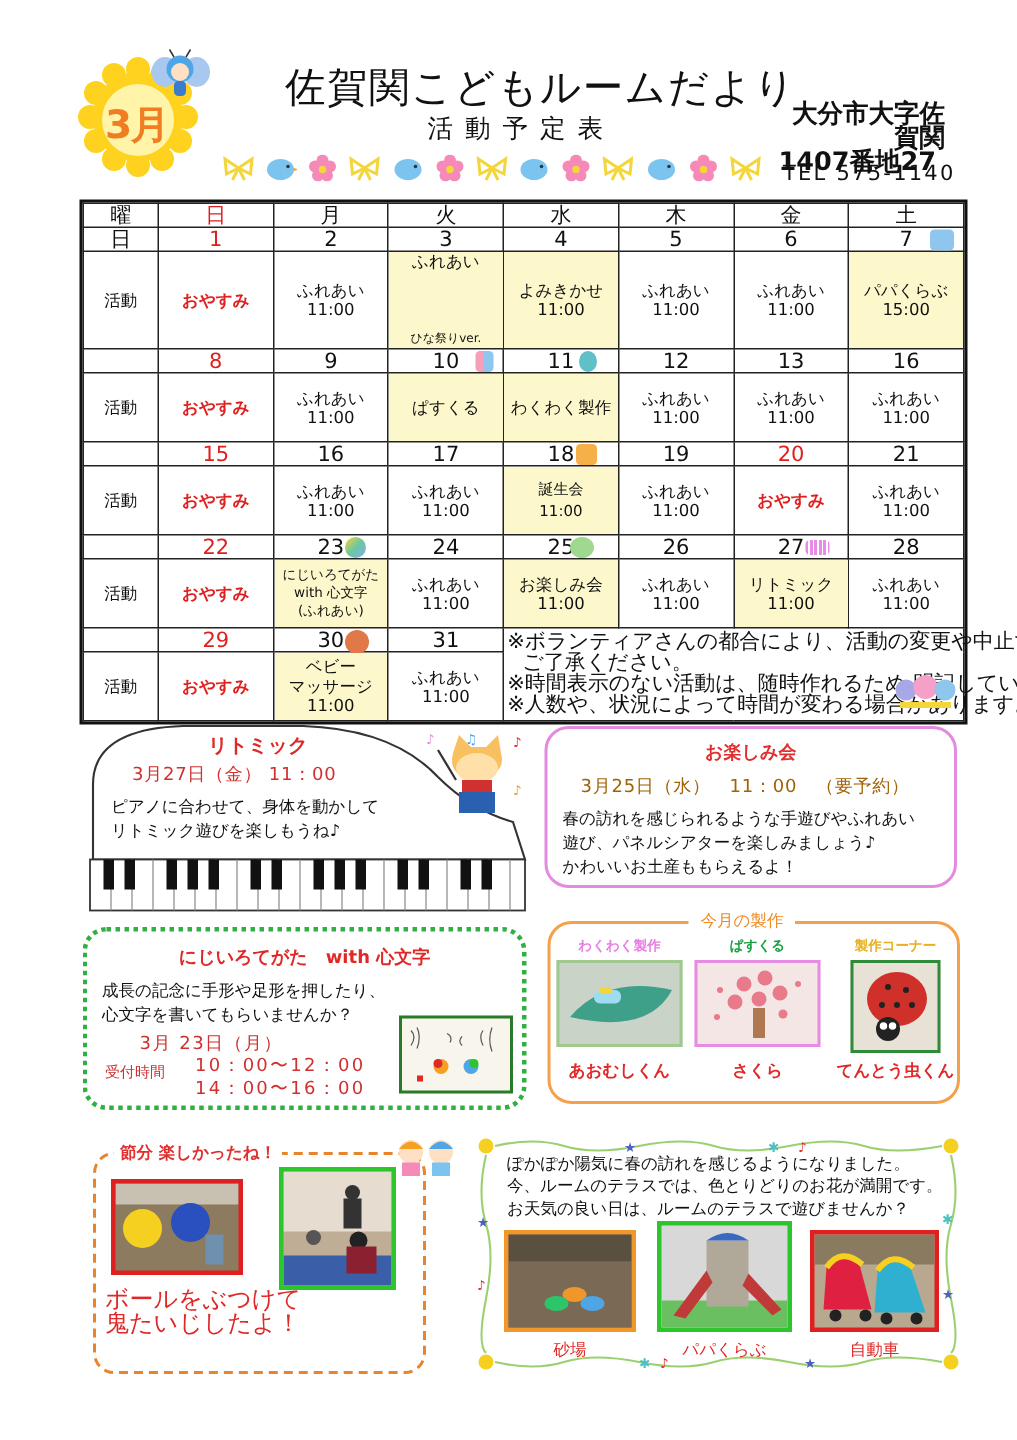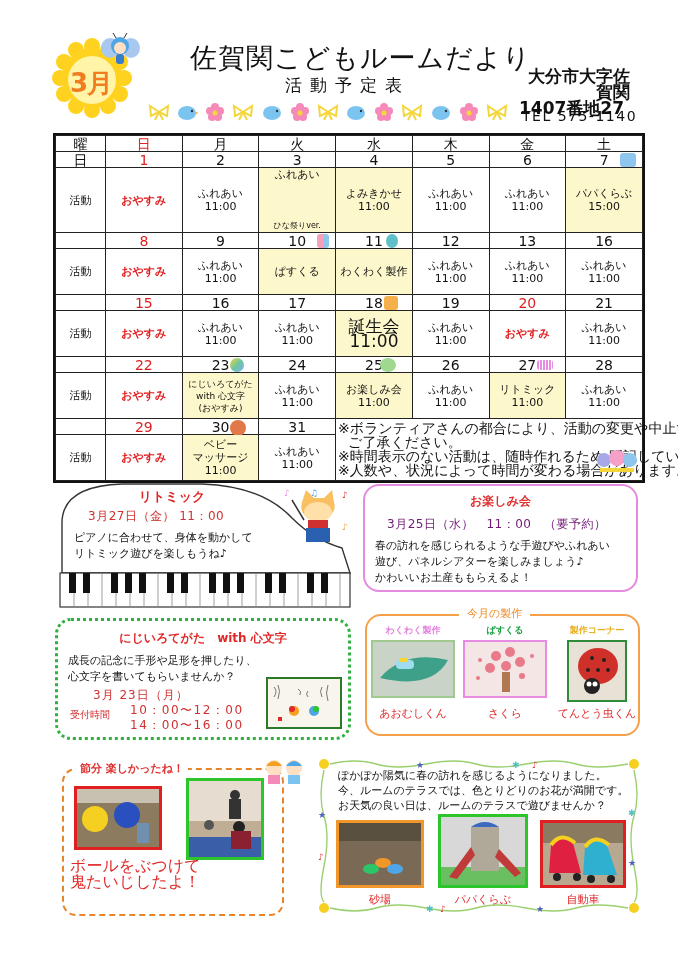--- a/index.html
+++ b/index.html
@@ -40,39 +40,39 @@
   .piano { position: absolute; left: 52px; top: 478px; width: 300px; height: 130px; }
   .piano svg { position: absolute; left: 0; top: 0; }
   .piano .ttl { position: absolute; left: 70px; top: 10px; font-size: 13px; font-weight: bold; color: #e02828; width: 100px; text-align: center; }
   .piano .date { position: absolute; left: 36px; top: 30px; font-size: 12px; color: #d03030; white-space: nowrap; letter-spacing: 0.5px; }
   .piano .body { position: absolute; left: 22px; top: 52px; font-size: 11px; line-height: 16px; white-space: nowrap; }
   .cat { position: absolute; left: 280px; top: 486px; width: 70px; height: 62px; }
 
   
   .otano { position: absolute; left: 363px; top: 484px; width: 275px; height: 108px; border: 2.5px solid #e48ae0; border-radius: 16px; }
   .otano .ttl { position: absolute; left: 0; width: 100%; top: 7px; text-align: center; font-size: 12px; font-weight: bold; color: #e03030; }
-  .otano .date { position: absolute; left: 22px; top: 30px; font-size: 12px; color: #701a75; white-space: nowrap; letter-spacing: 0.5px; }
+  .otano .date { position: absolute; left: 22px; top: 30px; font-size: 12px; color: #a16207; white-space: nowrap; letter-spacing: 0.5px; }
   .otano .body { position: absolute; left: 10px; top: 52px; font-size: 11px; line-height: 16px; white-space: nowrap; }
 
   
   .niji { position: absolute; left: 55px; top: 618px; width: 296px; height: 122px; border: 3px dotted #2fb040; border-radius: 16px; }
   .niji .ttl { position: absolute; left: 0; width: 100%; top: 9px; text-align: center; font-size: 12px; font-weight: bold; color: #e02828; }
   .niji .body { position: absolute; left: 10px; top: 32px; font-size: 11px; line-height: 16px; white-space: nowrap; }
   .niji .date { position: absolute; left: 35px; top: 66px; font-size: 12px; color: #d03030; letter-spacing: 1px; white-space: nowrap; }
   .niji .recept-label { position: absolute; left: 12px; top: 87px; font-size: 10px; color: #d03030; }
   .niji .times { position: absolute; left: 72px; top: 82px; font-size: 12px; color: #d03030; line-height: 15px; letter-spacing: 1.5px; white-space: nowrap; }
   .niji .pic { position: absolute; left: 208px; top: 56px; width: 76px; height: 52px; border: 2.5px solid #2a7a2a; background: #f7f5ec; }
 
   
   .craft { position: absolute; left: 365px; top: 614px; width: 275px; height: 122px; border: 2.5px solid #f5a04a; border-radius: 16px; }
   .craft .hd { position: absolute; left: 92px; top: -10px; background: #fff; padding: 0 8px; font-size: 11px; font-weight: normal; color: #f08a22; white-space: nowrap; }
   .craft .item { position: absolute; top: 8px; width: 84px; text-align: center; }
   .craft .cat-lbl { font-size: 9px; font-weight: bold; white-space: nowrap; }
   .craft .photo { margin: 3px auto 0; height: 58px; border: 2.5px solid #ccc; }
-  .craft .name { font-size: 11px; color: #e02828; margin-top: 8px; white-space: nowrap; }
+  .craft .name { font-size: 11px; color: #e02828; margin-top: 8px; white-space: nowrap; font-weight: bold; }
 
   
   .setsu { position: absolute; left: 62px; top: 768px; width: 222px; height: 148px; border: 2px dashed #e8842a; border-radius: 14px; }
   .setsu .ttl { position: absolute; left: 12px; top: -9px; background: #fff; padding: 0 4px; font-size: 11px; font-weight: bold; color: #e03030; white-space: nowrap; }
   .setsu .ph1 { position: absolute; left: 10px; top: 16px; width: 88px; height: 64px; border: 3px solid #e02020; background: #8c7b5f; }
   .setsu .ph2 { position: absolute; left: 122px; top: 8px; width: 78px; height: 82px; border: 3px solid #2cc52c; background: #bfae95; }
   .setsu .cap1 { position: absolute; left: 6px; top: 88px; font-size: 16px; color: #e02828; line-height: 16px; white-space: nowrap; }
   .setsu .cap2 { position: absolute; left: 108px; top: 96px; font-size: 11px; color: #22a04a; line-height: 16px; white-space: nowrap; text-align: center; }
   .kids { position: absolute; left: 262px; top: 758px; width: 44px; height: 28px; }
 
@@ -316,21 +316,21 @@
       <td class="label-col">活動</td>
       <td class="oyasumi">おやすみ</td>
       <td>
             <div>ふれあい</div>
             <div>11:00</div>
           </td>
       <td>
             <div>ふれあい</div>
             <div>11:00</div>
           </td>
-      <td class="yellow" style="font-size:17px;line-height:15px">
+      <td class="yellow" style="font-size:10px;line-height:15px">
             <div>誕生会</div>
             <div>11:00</div>
           </td>
       <td>
             <div>ふれあい</div>
             <div>11:00</div>
           </td>
       <td class="oyasumi" style="font-size:11px">おやすみ</td>
       <td>
             <div>ふれあい</div>
@@ -347,21 +347,21 @@
       <td>26</td>
       <td><span>27</span><span class="stamp" style="background:repeating-linear-gradient(90deg,#e88be4 0 2px,#fff 2px 3px);right:12px;width:16px;height:10px;top:3px"></span></td>
       <td>28</td>
     </tr>
     <tr class="actrow">
       <td class="label-col">活動</td>
       <td class="oyasumi">おやすみ</td>
       <td class="yellow" style="font-size:9px;line-height:12px">
             <div>にじいろてがた</div>
             <div>with 心文字</div>
-            <div>(おやすみ)</div>
+            <div>(ふれあい)</div>
           </td>
       <td>
             <div>ふれあい</div>
             <div>11:00</div>
           </td>
       <td class="yellow">
             <div>お楽しみ会</div>
             <div>11:00</div>
           </td>
       <td>

